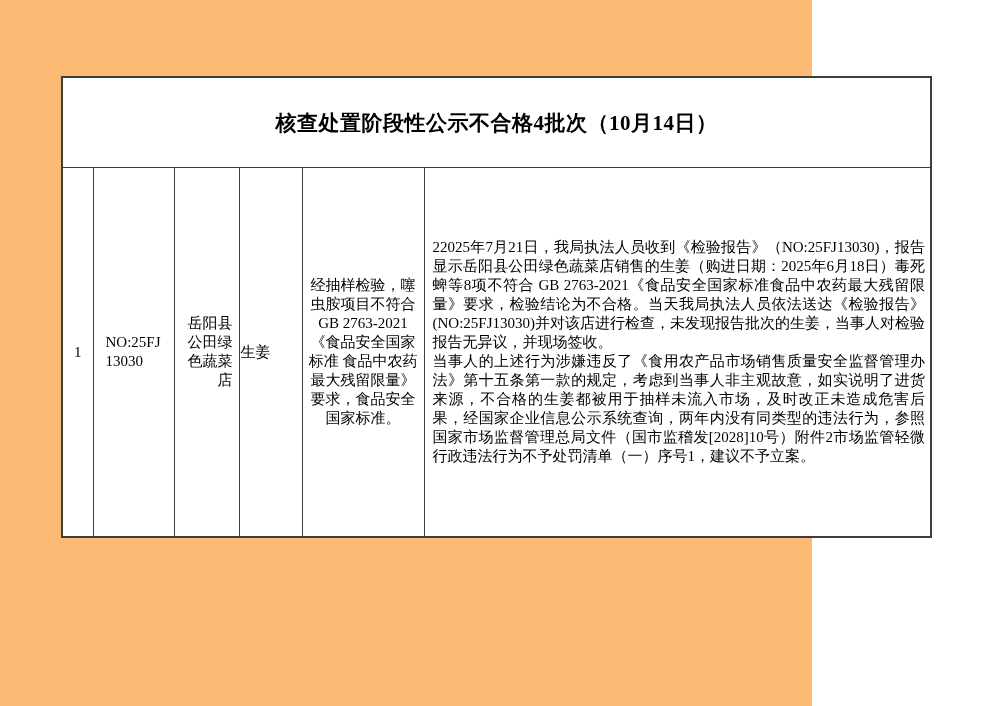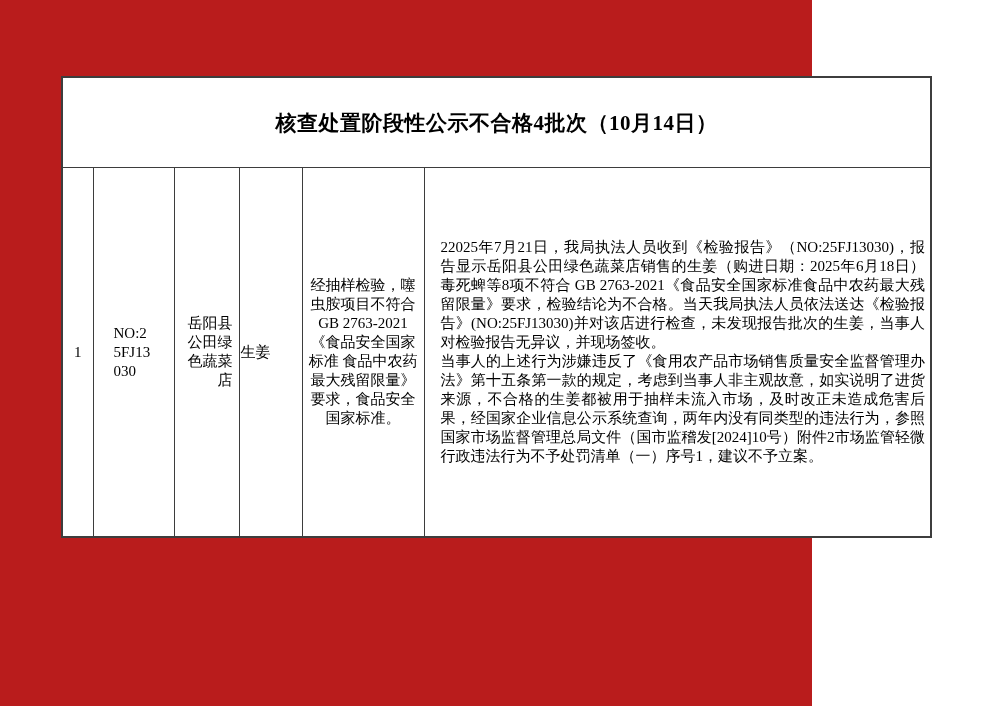--- a/index.html
+++ b/index.html
@@ -9,21 +9,21 @@
     width: 1000px;
     height: 706px;
     overflow: hidden;
     font-family: "Liberation Serif", "DejaVu Serif", serif;
     color: #000000;
   }
   .page {
     position: relative;
     width: 812px;
     height: 706px;
-    background: #b91c1c;
+    background: #fdba74;
   }
   .doc-table-wrap {
     position: absolute;
     left: 61px;
     top: 76px;
     width: 869px;
     height: 462px;
   }
   table.doc-table {
     width: 100%;
@@ -64,39 +64,39 @@
   .data-row td {
     font-size: 15px;
     line-height: 19px;
   }
   .cell-seq {
     text-align: center;
   }
   .cell-report {
     text-align: left;
     word-break: break-all;
-    padding: 0 20px;
+    padding: 0 12px;
   }
   .cell-company {
     text-align: right;
     padding: 6px 6px;
   }
   .cell-product {
     text-align: left;
   }
   .cell-issue {
     text-align: center;
     padding: 0 2px;
   }
   .cell-issue div {
     margin: 0;
   }
   .cell-disposal {
     text-align: justify;
-    padding: 0 5px 0 16px;
+    padding: 0 5px 0 8px;
   }
   .cell-disposal div {
     margin: 0;
   }
 </style>
 </head>
 <body>
 
 <div class="page">
   <div class="doc-table-wrap">
@@ -119,19 +119,19 @@
           <td class="cell-seq">1</td>
           <td class="cell-report">NO:25FJ13030</td>
           <td class="cell-company">岳阳县公田绿色蔬菜店</td>
           <td class="cell-product">生姜</td>
           <td class="cell-issue">
             <div>经抽样检验，噻虫胺项目不符合 GB 2763-2021《食品安全国家标准 食品中农药最大残留限量》</div>
             <div>要求，食品安全国家标准。</div>
           </td>
           <td class="cell-disposal">
             <div>22025年7月21日，我局执法人员收到《检验报告》（NO:25FJ13030)，报告显示岳阳县公田绿色蔬菜店销售的生姜（购进日期：2025年6月18日）毒死蜱等8项不符合 GB 2763-2021《食品安全国家标准食品中农药最大残留限量》要求，检验结论为不合格。当天我局执法人员依法送达《检验报告》(NO:25FJ13030)并对该店进行检查，未发现报告批次的生姜，当事人对检验报告无异议，并现场签收。</div>
-            <div>当事人的上述行为涉嫌违反了《食用农产品市场销售质量安全监督管理办法》第十五条第一款的规定，考虑到当事人非主观故意，如实说明了进货来源，不合格的生姜都被用于抽样未流入市场，及时改正未造成危害后果，经国家企业信息公示系统查询，两年内没有同类型的违法行为，参照国家市场监督管理总局文件（国市监稽发[2024]10号）附件2市场监管轻微行政违法行为不予处罚清单（一）序号1，建议不予立案。</div>
+            <div>当事人的上述行为涉嫌违反了《食用农产品市场销售质量安全监督管理办法》第十五条第一款的规定，考虑到当事人非主观故意，如实说明了进货来源，不合格的生姜都被用于抽样未流入市场，及时改正未造成危害后果，经国家企业信息公示系统查询，两年内没有同类型的违法行为，参照国家市场监督管理总局文件（国市监稽发[2028]10号）附件2市场监管轻微行政违法行为不予处罚清单（一）序号1，建议不予立案。</div>
           </td>
         </tr>
       </tbody>
     </table>
   </div>
 </div>
 
 </body></html>

